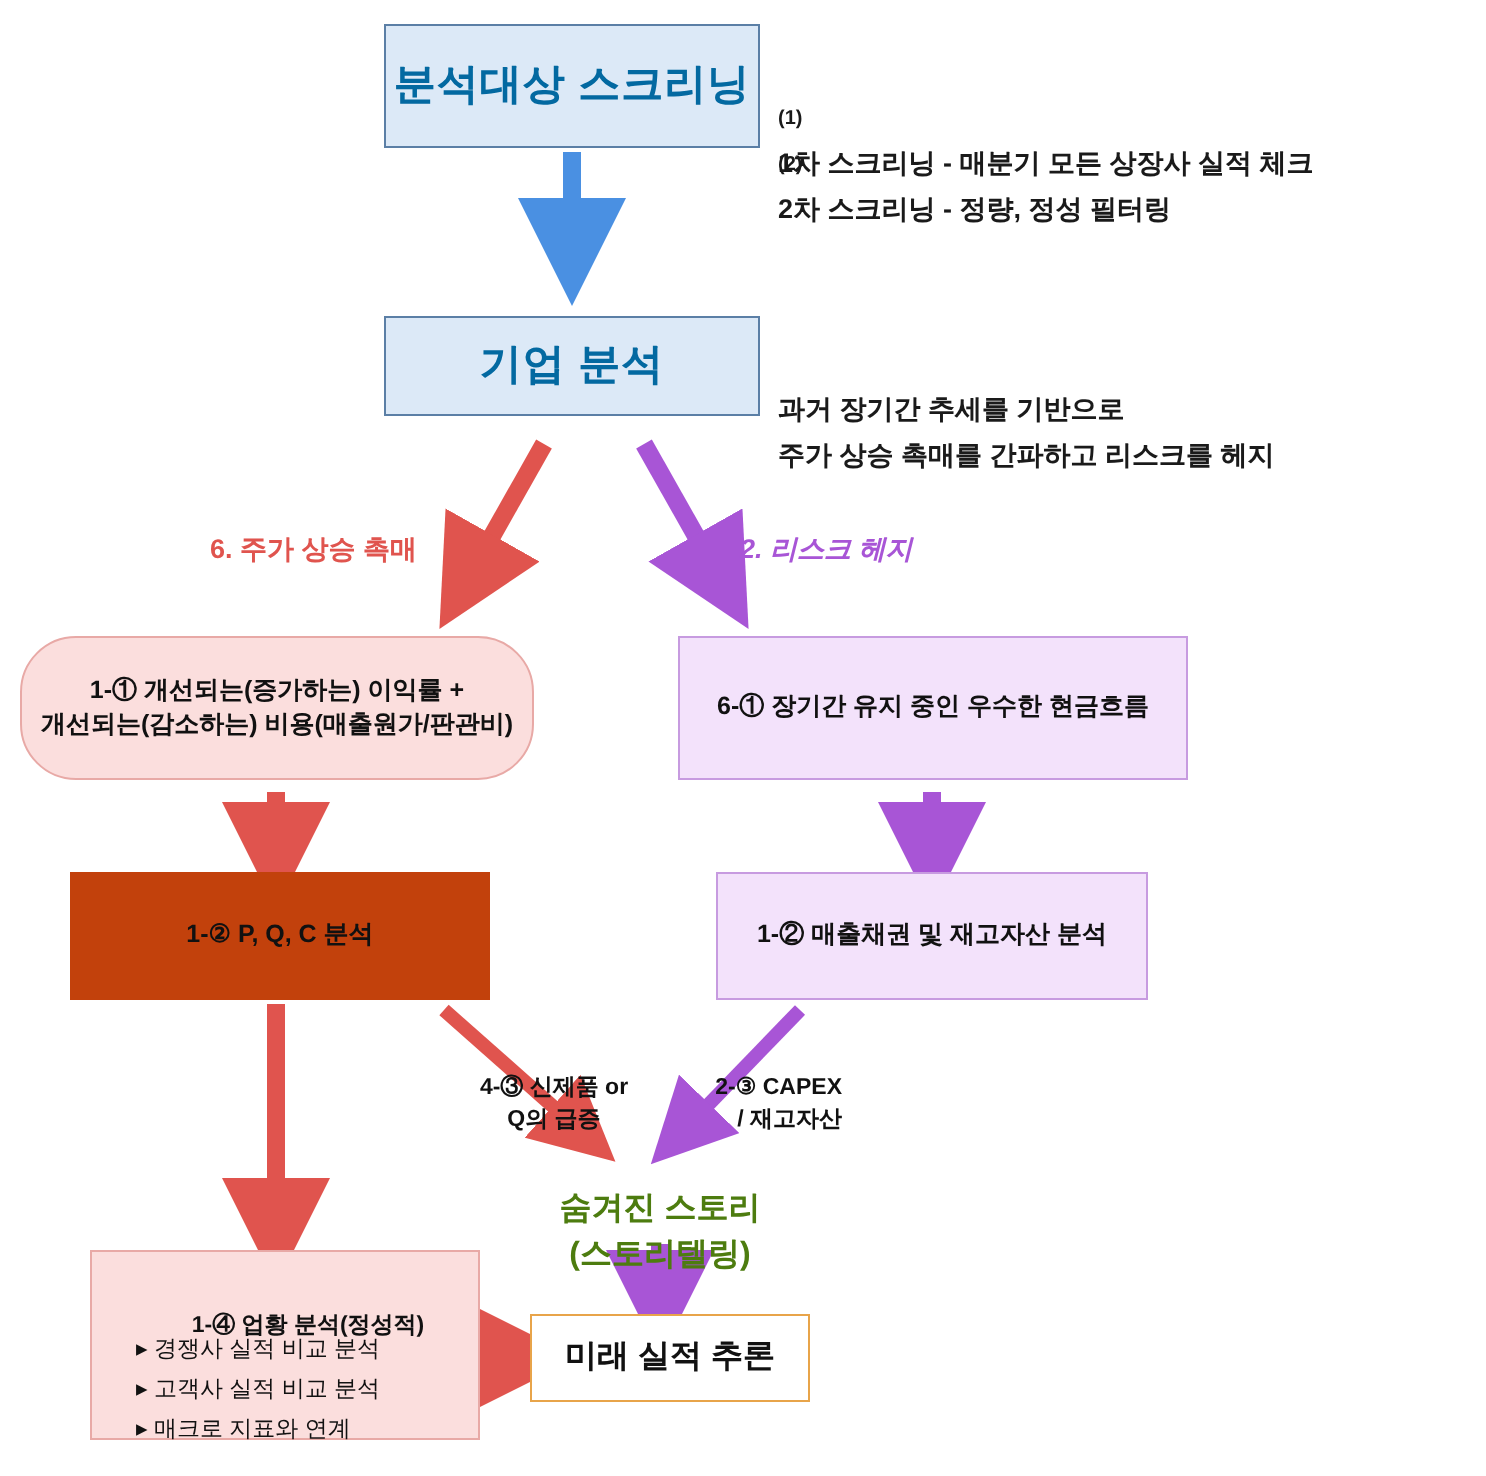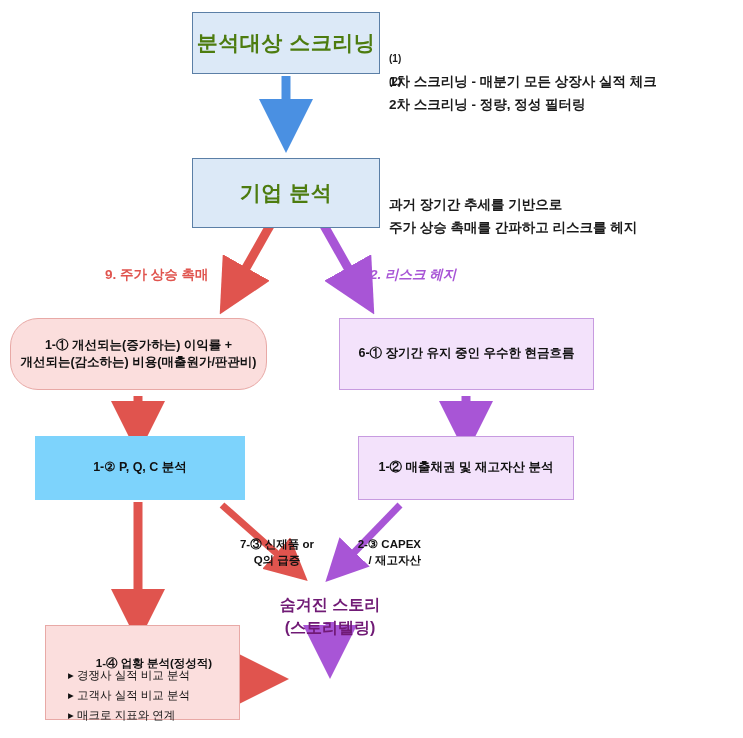--- a/index.html
+++ b/index.html
@@ -18,39 +18,39 @@
     background: #ffffff;
   }
   .node {
     position: absolute;
     box-sizing: border-box;
     display: flex;
     align-items: center;
     justify-content: center;
     text-align: center;
     font-weight: bold;
-    color: #4d7c0f;
+    color: #0369a1;
     line-height: 1.4;
   }
   
   .box-blue {
     background: #dce9f7;
     border: 1.5px solid #5b7fa6;
     font-size: 21px;
     letter-spacing: 0.5px;
   }
   
   .box-pink {
     background: #fbdedd;
     border: 1.5px solid #e8a9a6;
     font-size: 12.5px;
     color: #111;
   }
   .box-pink-plain {
-    background: #7dd3fc;
+    background: #c2410c;
     border: none;
     font-size: 12.5px;
     color: #111;
   }
   
   .box-purple {
     background: #f3e2fb;
     border: 1.5px solid #c79be0;
     font-size: 12.5px;
     color: #111;
@@ -83,21 +83,21 @@
     font-weight: bold;
     color: #111;
     line-height: 1.45;
     text-align: center;
     white-space: pre-line;
   }
   .hidden-story {
     position: absolute;
     font-size: 16px;
     font-weight: bold;
-    color: #701a75;
+    color: #4d7c0f;
     text-align: center;
     line-height: 1.4;
     white-space: pre-line;
   }
   .bullets {
     position: absolute;
     font-size: 11.5px;
     font-weight: normal;
     color: #111;
     line-height: 1.75;
@@ -163,31 +163,31 @@
 
   <div class="sidetext" style="left:389px; top:26px;">
     <span class="ref-sup">(1)</span>
     <span>1차 스크리닝 - 매분기 모든 상장사 실적 체크</span>
   </div>
   <div class="sidetext" style="left:389px; top:49px;">
     <span class="ref-sup">(2)</span>
     <span>2차 스크리닝 - 정량, 정성 필터링</span>
   </div>
 
-  <div class="node box-blue" style="left:192px; top:158px; width:188px; height:70px;">
+  <div class="node box-blue" style="left:192px; top:158px; width:188px; height:50px;">
     <span>기업 분석</span>
   </div>
 
   <div class="sidetext" style="left:389px; top:172px; width:330px;">
     <span>과거 장기간 추세를 기반으로
 주가 상승 촉매를 간파하고 리스크를 헤지</span>
   </div>
 
   <div class="label label-red" style="left:105px; top:266px;">
-    <span>9. 주가 상승 촉매</span>
+    <span>6. 주가 상승 촉매</span>
   </div>
   <div class="label label-purple" style="left:370px; top:266px;font-style:italic;">
     <span>2. 리스크 헤지</span>
   </div>
 
   <div class="node box-pink" style="left:10px; top:318px; width:257px; height:72px; white-space:pre-line;border-radius:28px;">
     <span>1-① 개선되는(증가하는) 이익률 +
 개선되는(감소하는) 비용(매출원가/판관비)</span>
   </div>
 
@@ -197,21 +197,21 @@
 
   <div class="node box-purple" style="left:339px; top:318px; width:255px; height:72px;">
     <span>6-① 장기간 유지 중인 우수한 현금흐름</span>
   </div>
 
   <div class="node box-purple" style="left:358px; top:436px; width:216px; height:64px;">
     <span>1-② 매출채권 및 재고자산 분석</span>
   </div>
 
   <div class="small-label" style="left:232px; top:519px; width:90px;">
-    <span>7-③ 신제품 or
+    <span>4-③ 신제품 or
 Q의 급증</span>
   </div>
   <div class="small-label" style="left:329px; top:519px; width:92px;text-align:right;">
     <span>2-③ CAPEX
 / 재고자산</span>
   </div>
 
   <div class="hidden-story" style="left:250px; top:572px; width:160px;">
     <span>숨겨진 스토리
 (스토리텔링)</span>
@@ -220,14 +220,17 @@
   <div class="node box-pink" style="left:45px; top:625px; width:195px; height:95px; display:block;"></div>
   <div class="small-label" style="left:45px; top:638px; width:218px; font-size:11.5px;">
     <span>1-④ 업황 분석(정성적)</span>
   </div>
   <div class="bullets" style="left:68px; top:665px;">
     <div>경쟁사 실적 비교 분석</div>
     <div>고객사 실적 비교 분석</div>
     <div>매크로 지표와 연계</div>
   </div>
 
+  <div class="node box-orange" style="left:265px; top:657px; width:140px; height:44px;">
+    <span>미래 실적 추론</span>
+  </div>
 
 </div>
 
 </body></html>

